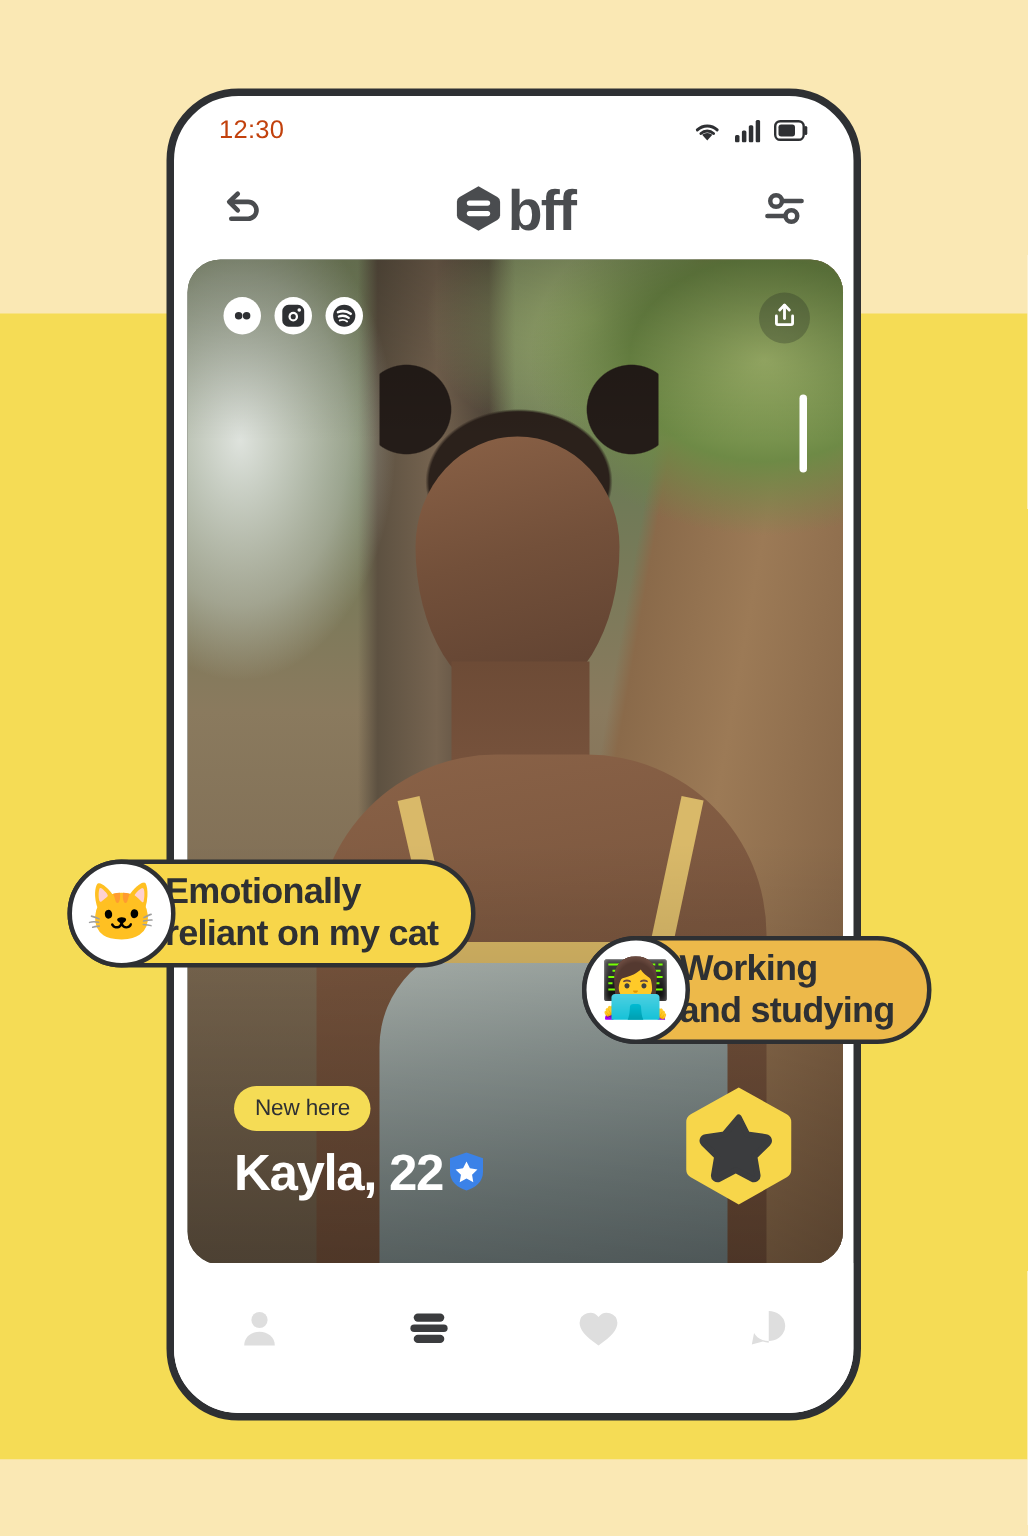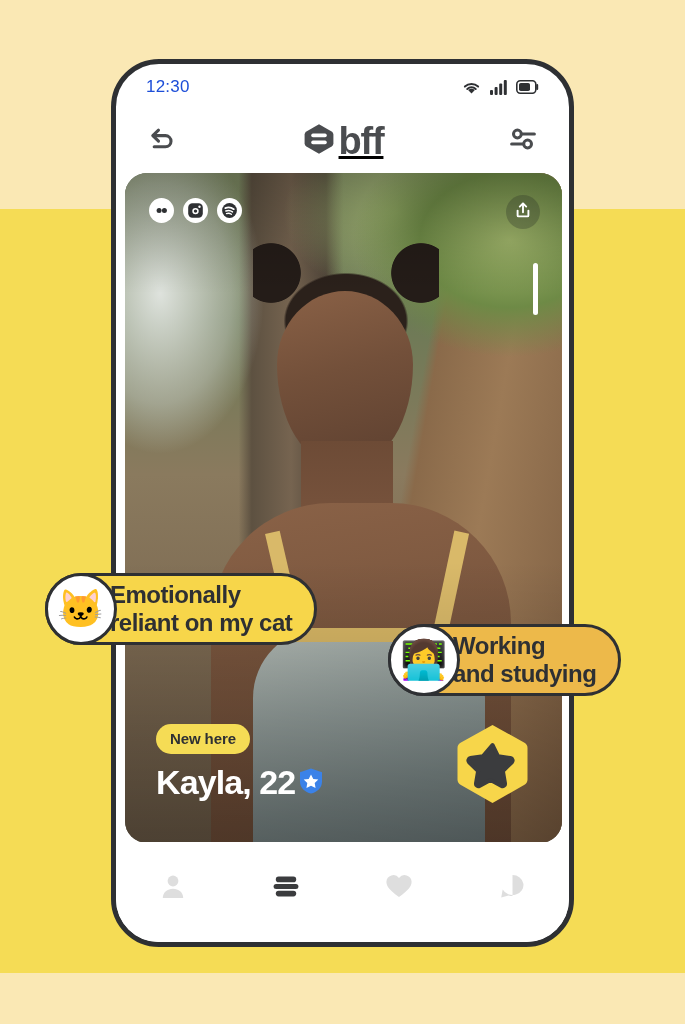--- a/index.html
+++ b/index.html
@@ -58,21 +58,21 @@
     height: 46px;
     display: flex;
     align-items: center;
     justify-content: space-between;
     padding: 0 30px;
     box-sizing: border-box;
   }
   .status-time {
     font-size: 17px;
     font-weight: 500;
-    color: #1d4ed8;
+    color: #c2410c;
     letter-spacing: 0.2px;
   }
   .status-icons {
     display: flex;
     align-items: center;
     gap: 9px;
   }
   .status-icons svg { display: block; }
 
   
@@ -89,21 +89,20 @@
   }
   .hdr-btn {
     width: 40px; height: 40px;
     display: flex; align-items: center; justify-content: center;
     cursor: pointer;
   }
   .brand {
     display: flex;
     align-items: center;
     gap: 3px;
-    text-decoration: underline;
   }
   .brand-word {
     font-size: 38px;
     font-weight: 600;
     color: #4a4c4f;
     letter-spacing: -1.2px;
     line-height: 1;
     font-family: "Liberation Sans", sans-serif;
   }
 
@@ -231,21 +230,21 @@
     position: absolute;
     left: 31px;
     bottom: 42px;
     z-index: 6;
   }
   .newhere {
     display: inline-block;
     background: #f5dc55;
     color: #2e3033;
     font-size: 15px;
-    font-weight: 700;
+    font-weight: 400;
     padding: 6px 14px 7px;
     border-radius: 20px;
     letter-spacing: -0.1px;
   }
   .name-row {
     display: flex;
     align-items: center;
     gap: 3px;
     margin-top: 11px;
   }

